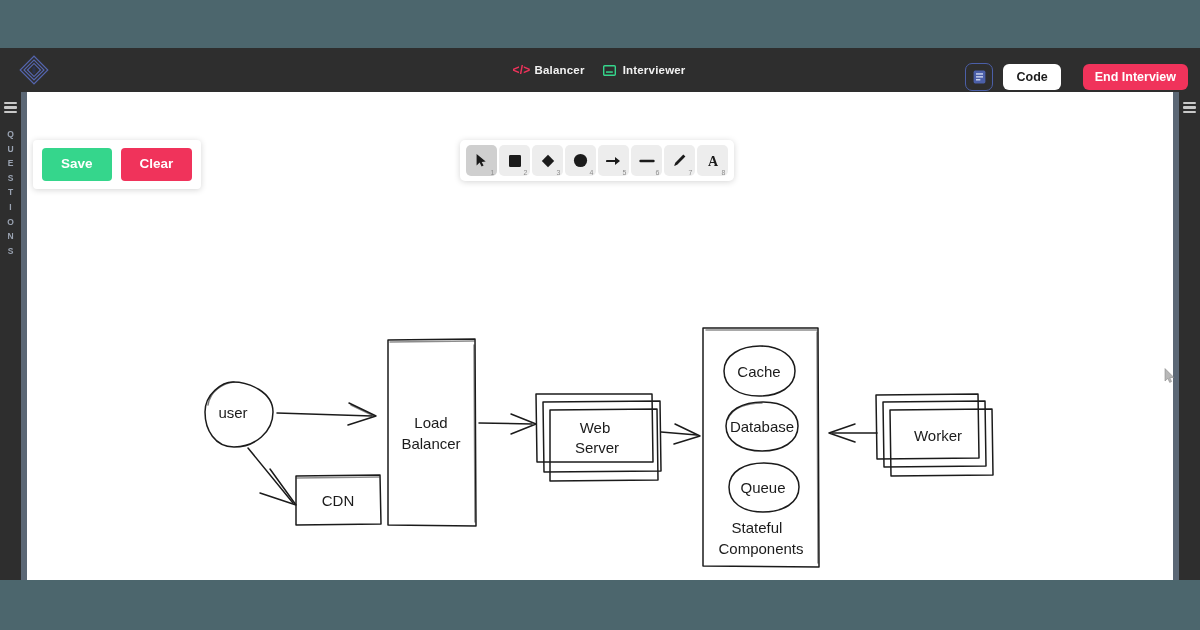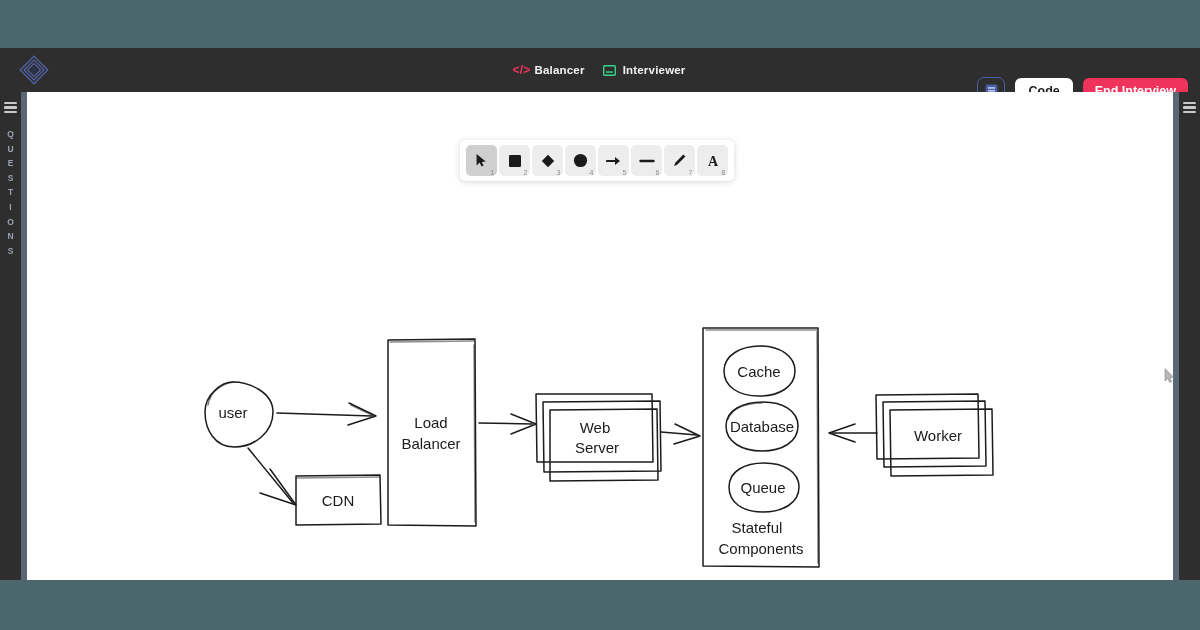--- a/index.html
+++ b/index.html
@@ -47,21 +47,21 @@
     display: flex; align-items: center; gap: 6px;
     font-size: 11.5px; font-weight: bold; color: #f2f2f2;
     letter-spacing: .2px;
   }
   .role-ico { display: inline-flex; width: 14px; height: 14px; align-items:center; justify-content:center;}
   .code-ico { color: #f0335b; font-size: 12px; font-weight: bold; line-height: 1; }
   .monitor-ico svg { display: block; }
 
   .header-right {
     position: absolute;
-    right: 12px; top: 18px; height: 50px;
+    right: 12px; top: 4px; height: 50px;
     display: flex; align-items: center; gap: 10px;
   }
   .icon-btn {
     width: 26px; height: 26px;
     border-radius: 7px;
     background: #2e2e2e;
     border: 1.5px solid #4b5fa8;
     display: flex; align-items: center; justify-content: center;
   }
   .icon-btn svg { display: block; }
@@ -69,20 +69,21 @@
     background: #ffffff; color: #1c1c1c;
     font-size: 12.5px; font-weight: bold;
     padding: 5px 13px; border-radius: 6px;
     line-height: 1.3;
   }
   .btn-end {
     background: #f0335b; color: #ffffff;
     font-size: 12.5px; font-weight: bold;
     padding: 5px 12px; border-radius: 6px;
     line-height: 1.3;
+    margin-left: 12px;
   }
   
   .rail-left {
     position: absolute;
     left: 0; top: 44px;
     width: 21px; height: 488px;
     background: #2e2e2e;
     display: flex; flex-direction: column; align-items: center;
     padding-top: 10px;
     box-sizing: border-box;
@@ -347,20 +348,24 @@
             <text x="732" y="285">Cache</text>
             <text x="735" y="340">Database</text>
             <text x="736" y="401">Queue</text>
             <text x="730" y="441">Stateful</text>
             <text x="734" y="462">Components</text>
             <text x="911" y="349">Worker</text>
           </g>
         </svg>
       </div>
 
+      <div class="action-panel">
+        <button class="btn-save">Save</button>
+        <button class="btn-clear">Clear</button>
+      </div>
 
       <div class="toolbar">
 
         <div class="tool active">
           <span>
             <svg width="13" height="15" viewBox="0 0 13 15">
               <path d="M1.6,1 L1.6,12.4 L4.6,9.6 L6.6,13.6 L8.6,12.6 L6.7,8.9 L10.7,8.6 Z" fill="#1b1b1b"></path>
             </svg>
           </span>
           <span class="num">1</span>

